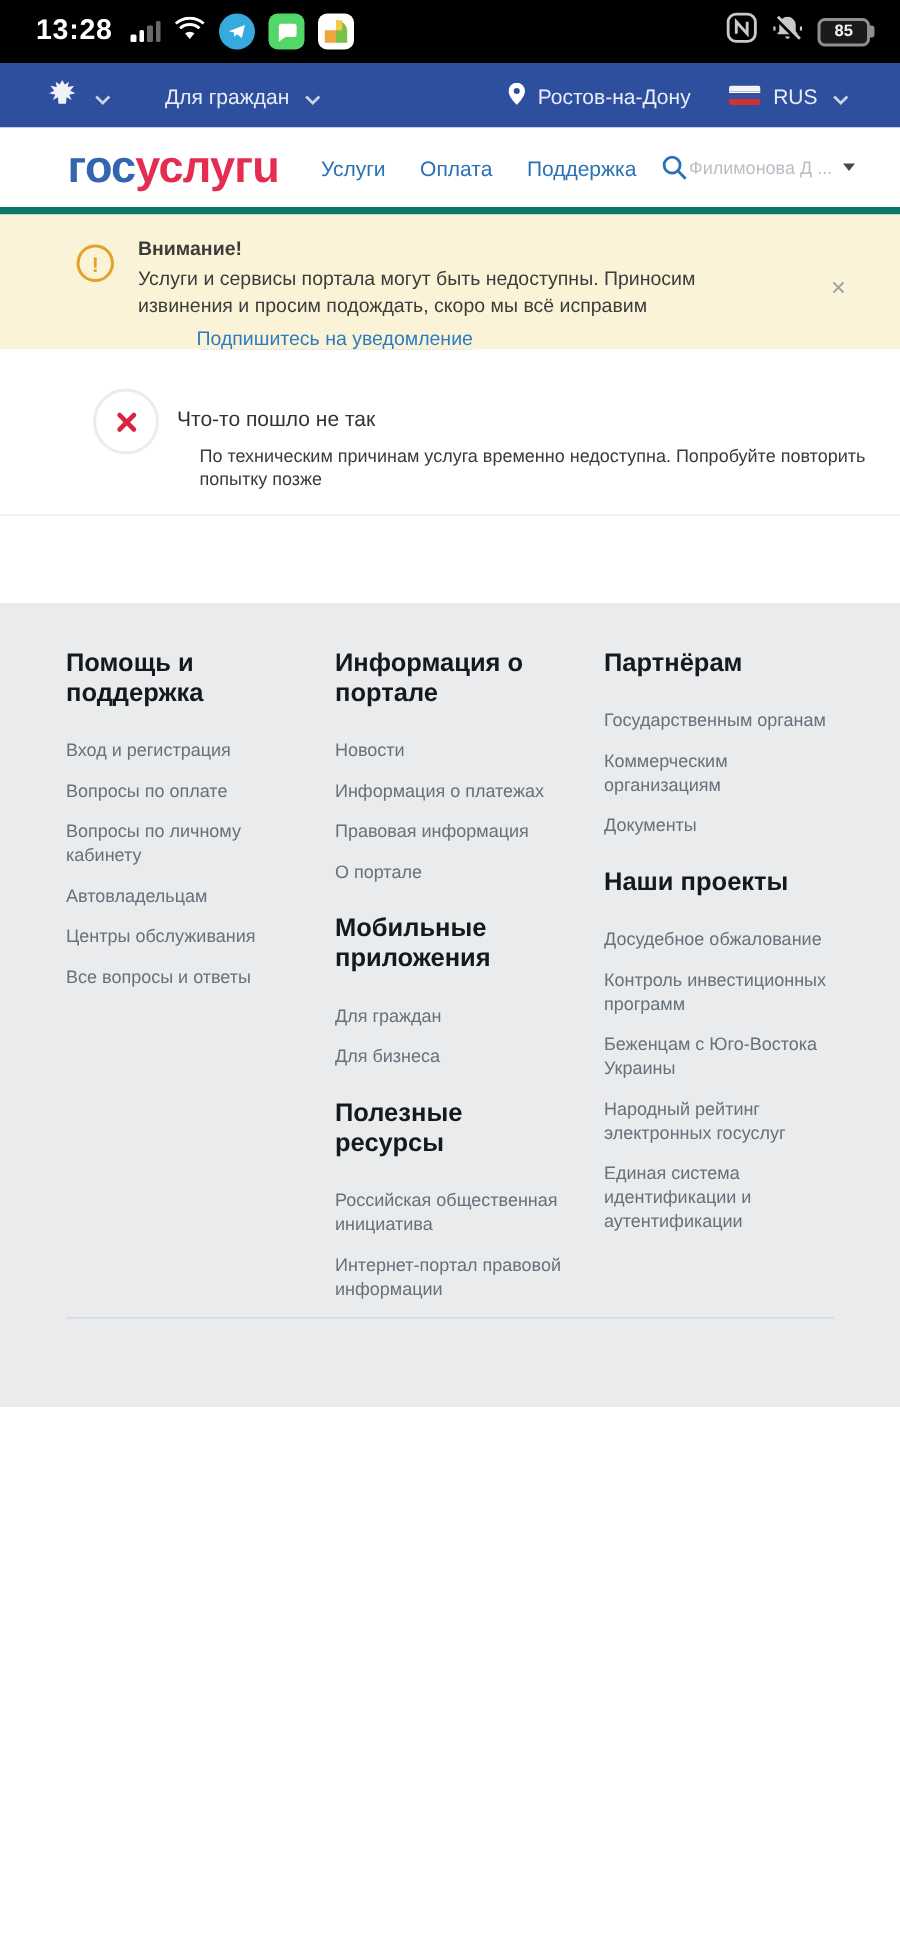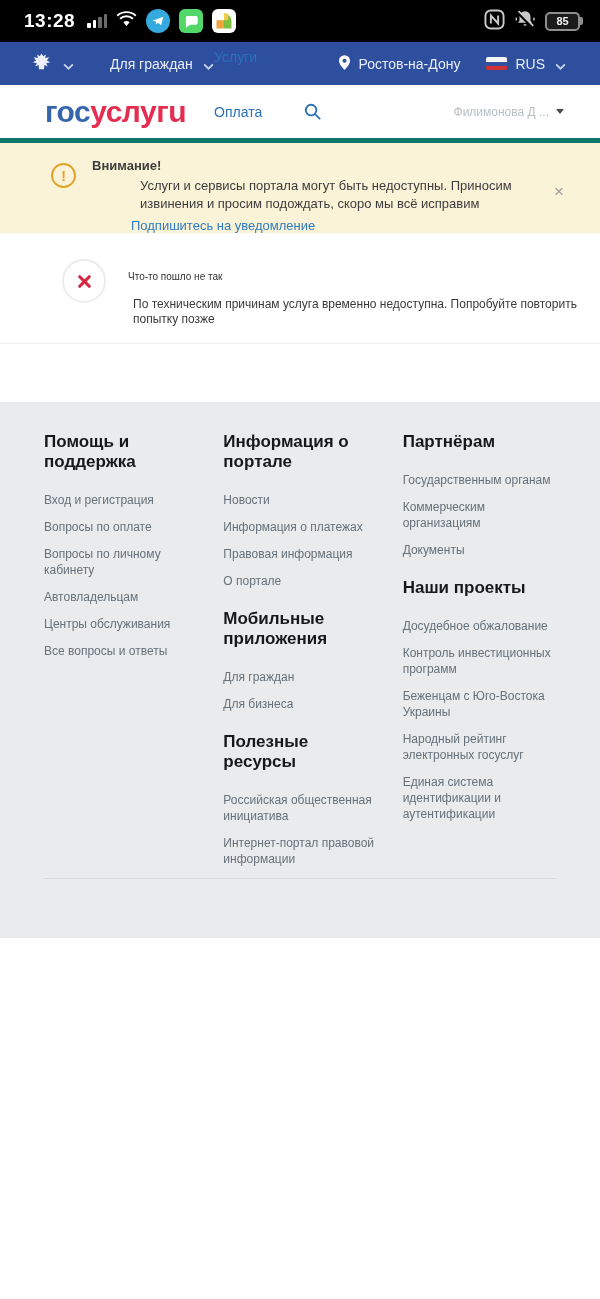--- a/index.html
+++ b/index.html
@@ -26,38 +26,38 @@
   .flag { width:21px; height:13px; border-radius:2px; overflow:hidden; display:flex; flex-direction:column; margin-left:18px; }
   .flag i { flex:1; display:block; }
   .flag .fw{background:#f4f4f4}.flag .fb{background:#35509e;border-top:1px solid #fff}.flag .fr{background:#d23131}
   .chev { margin:2px 4px 0 2px; }
   .gov-aud { margin-left:24px; }
 
   
   .site-header { height:58px; background:#fff; border-bottom:5px solid #0f766e; display:flex; align-items:center; padding:0 36px 0 45px; }
   .logo { font-size:30px; font-weight:bold; letter-spacing:-.5px; line-height:1; text-decoration:none; }
   .logo .lb { color:#3465ad; } .logo .lr { color:#e42d50; }
-  .main-nav { display:flex; gap:39px; margin-left:28px;flex-direction:column; }
+  .main-nav { display:flex; gap:23px; margin-left:28px; }
   .main-nav a { color:#2a72b5; font-size:14px; text-decoration:none; }
   .search-btn { margin-left:16px; display:flex; align-items:center; cursor:pointer; }
   .user { margin-left:auto; color:#b9bec4; font-size:12px; display:flex; align-items:center; gap:7px; cursor:pointer; white-space:nowrap; }
   .caret-dark { width:0; height:0; border-left:4px solid transparent; border-right:4px solid transparent; border-top:5px solid #4a4a4a; }
 
   
   .alert { height:90px; background:#fbf3d7; position:relative; padding:15px 80px 0 92px; font-size:13px; color:#3c3c3c; }
   .alert-icon { position:absolute; left:51px; top:20px; width:25px; height:25px; border:2px solid #e2a32b; border-radius:50%; color:#e2a32b; font-weight:bold; display:flex; align-items:center; justify-content:center; font-size:14px; }
   .alert-title { font-weight:bold; margin-bottom:4px; }
-  .alert-text { line-height:18px; max-width:455px;margin-left:48px; }
+  .alert-text { line-height:18px; max-width:455px; }
   .alert-link { color:#2d7cc1; text-decoration:none; border-bottom:1px dotted #2d7cc1; display:inline-block; margin-top:5px; font-size:13px;margin-left:39px; }
   .alert-close { position:absolute; right:36px; top:40px; color:#9aa0a4; font-size:17px; line-height:1; cursor:pointer; }
 
   
   .error-card { background:#fff; height:111px; position:relative; border-bottom:1px solid #eef0f1; }
   .error-icon { position:absolute; left:62px; top:26px; width:44px; height:44px; border:2px solid #ececec; border-radius:50%; display:flex; align-items:center; justify-content:center; background:#fff; }
-  .error-title { position:absolute; left:128px; top:38px; font-size:10px; color:#333; }
+  .error-title { position:absolute; left:118px; top:38px; font-size:14px; color:#333; }
   .error-text { position:absolute; left:133px; top:64px; font-size:12px; color:#3a3a3a; width:448px; line-height:15px; }
   .spacer { height:58px; background:#fff; }
 
   
   .footer { height:536px; background:#e9ebec; padding:30px 44px 0; }
   .f-cols { display:flex; gap:26px; min-height:392px; }
   .f-col { flex:1 1 0; }
   .f-title { font-size:17px; font-weight:bold; color:#16191c; margin:20px 0 20px; }
   .f-title.first { margin-top:0; }
   .f-link { display:block; font-size:12px; color:#66717b; text-decoration:none; margin-bottom:11px; line-height:16px; }

